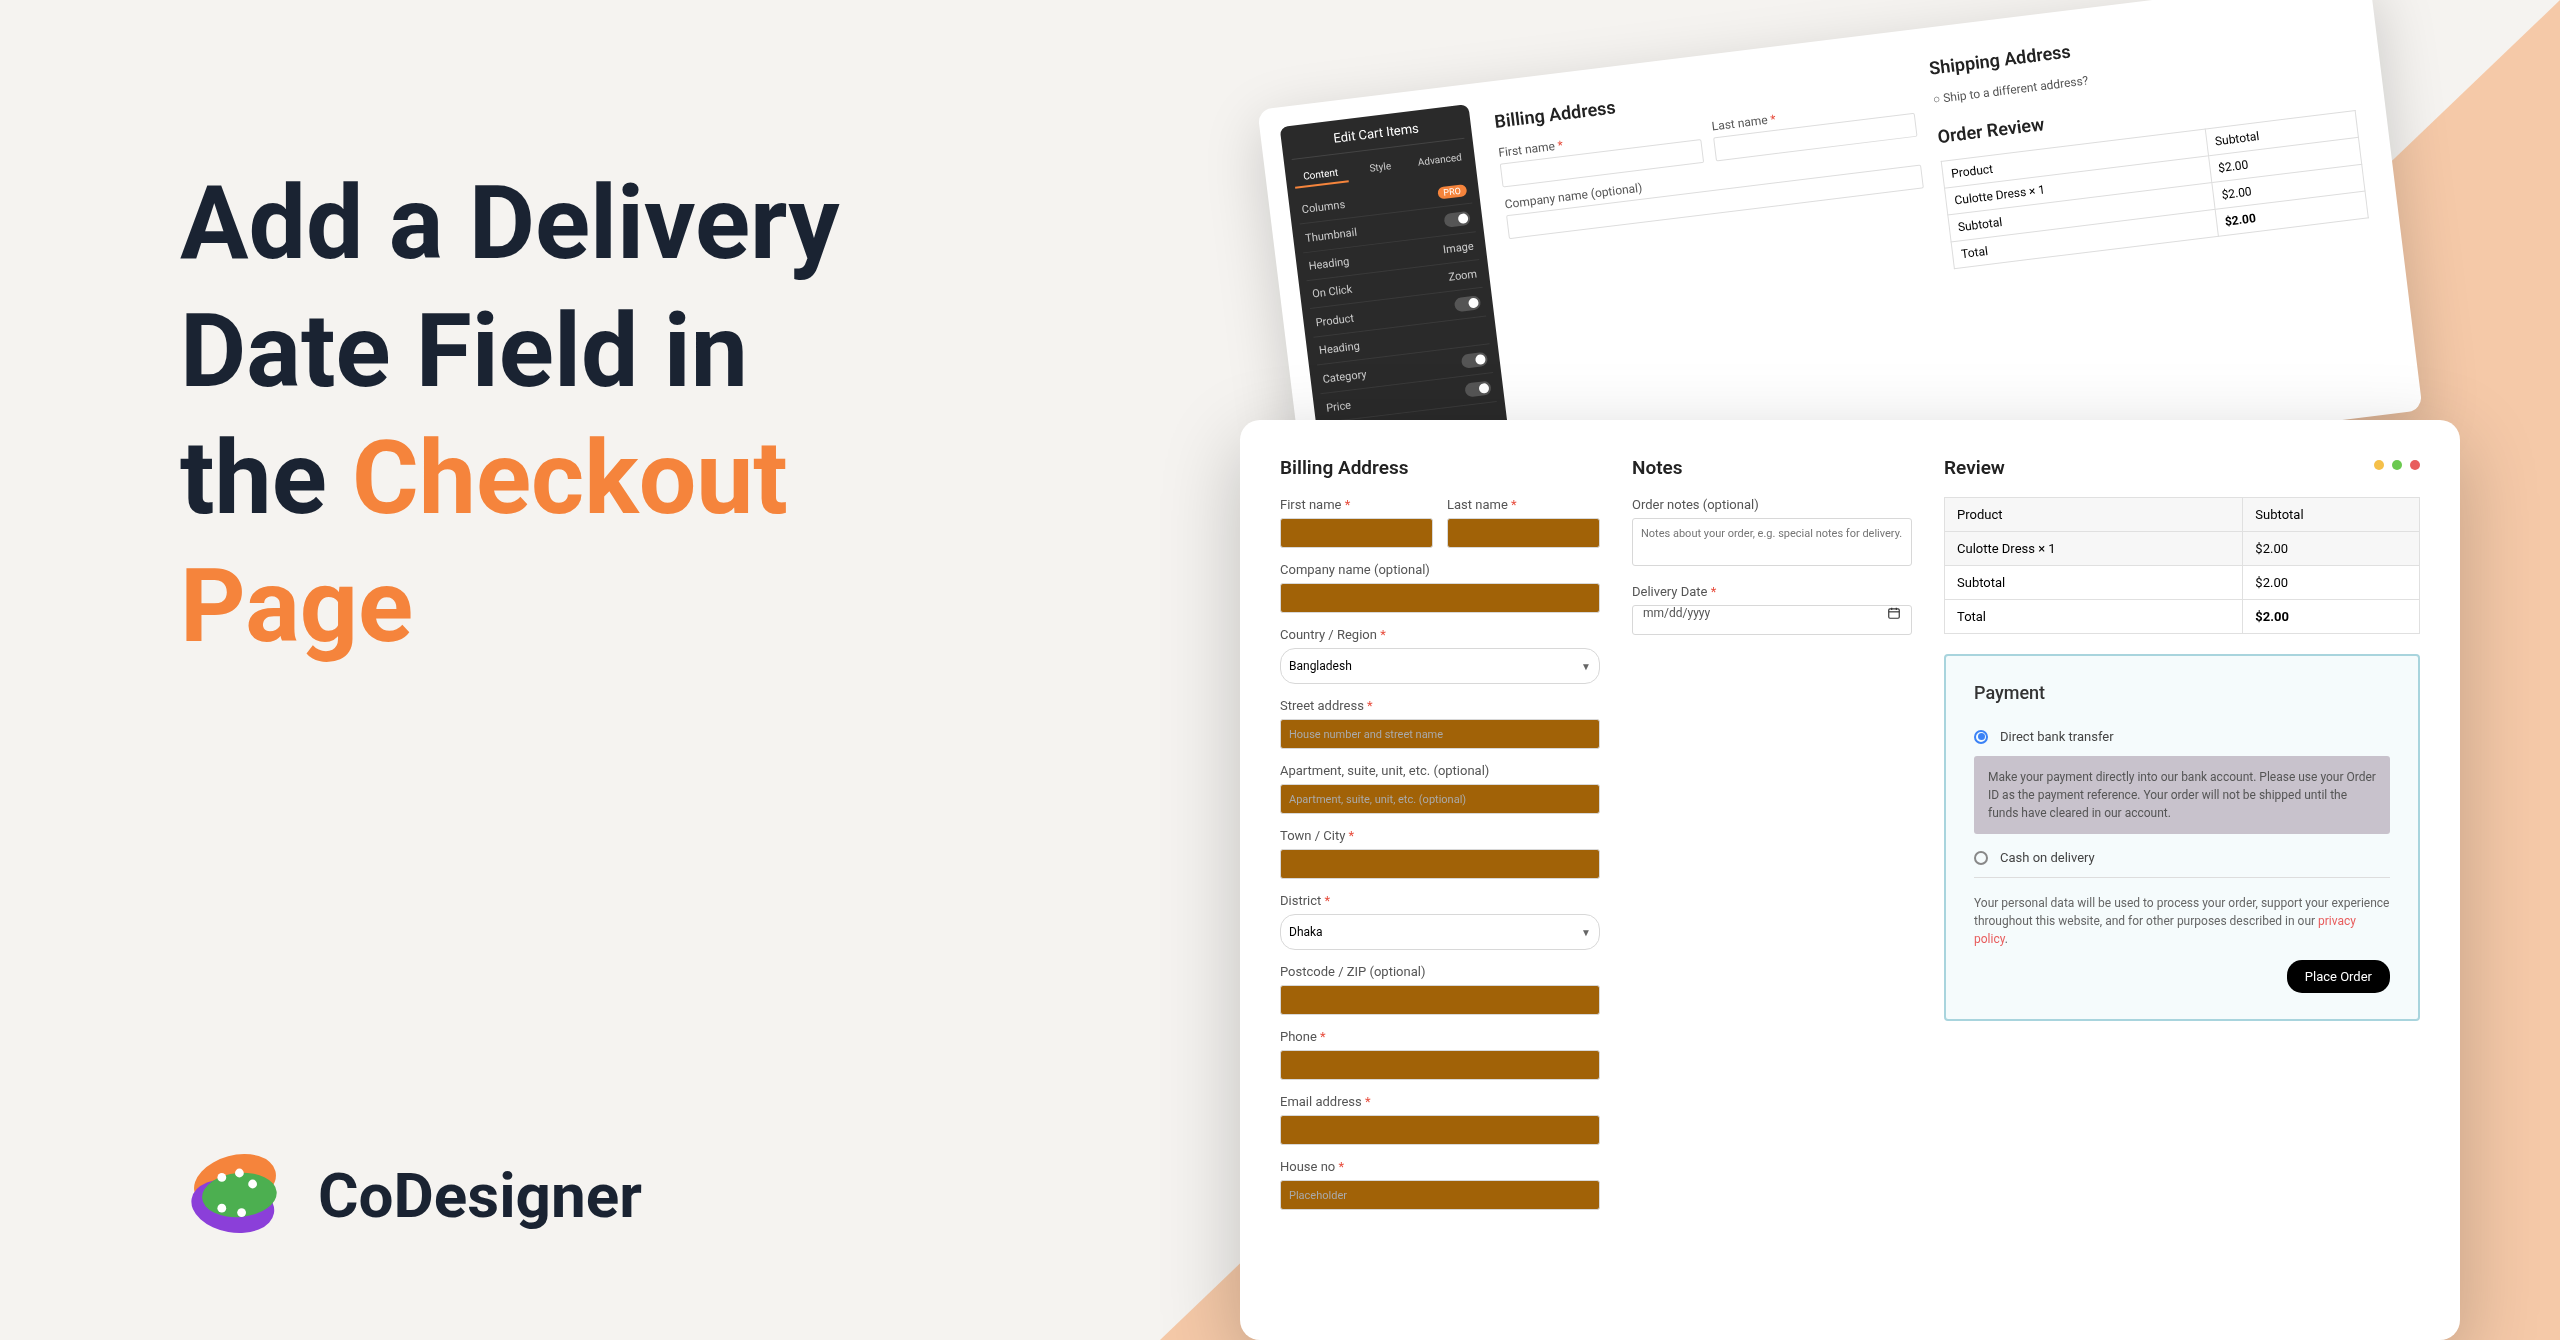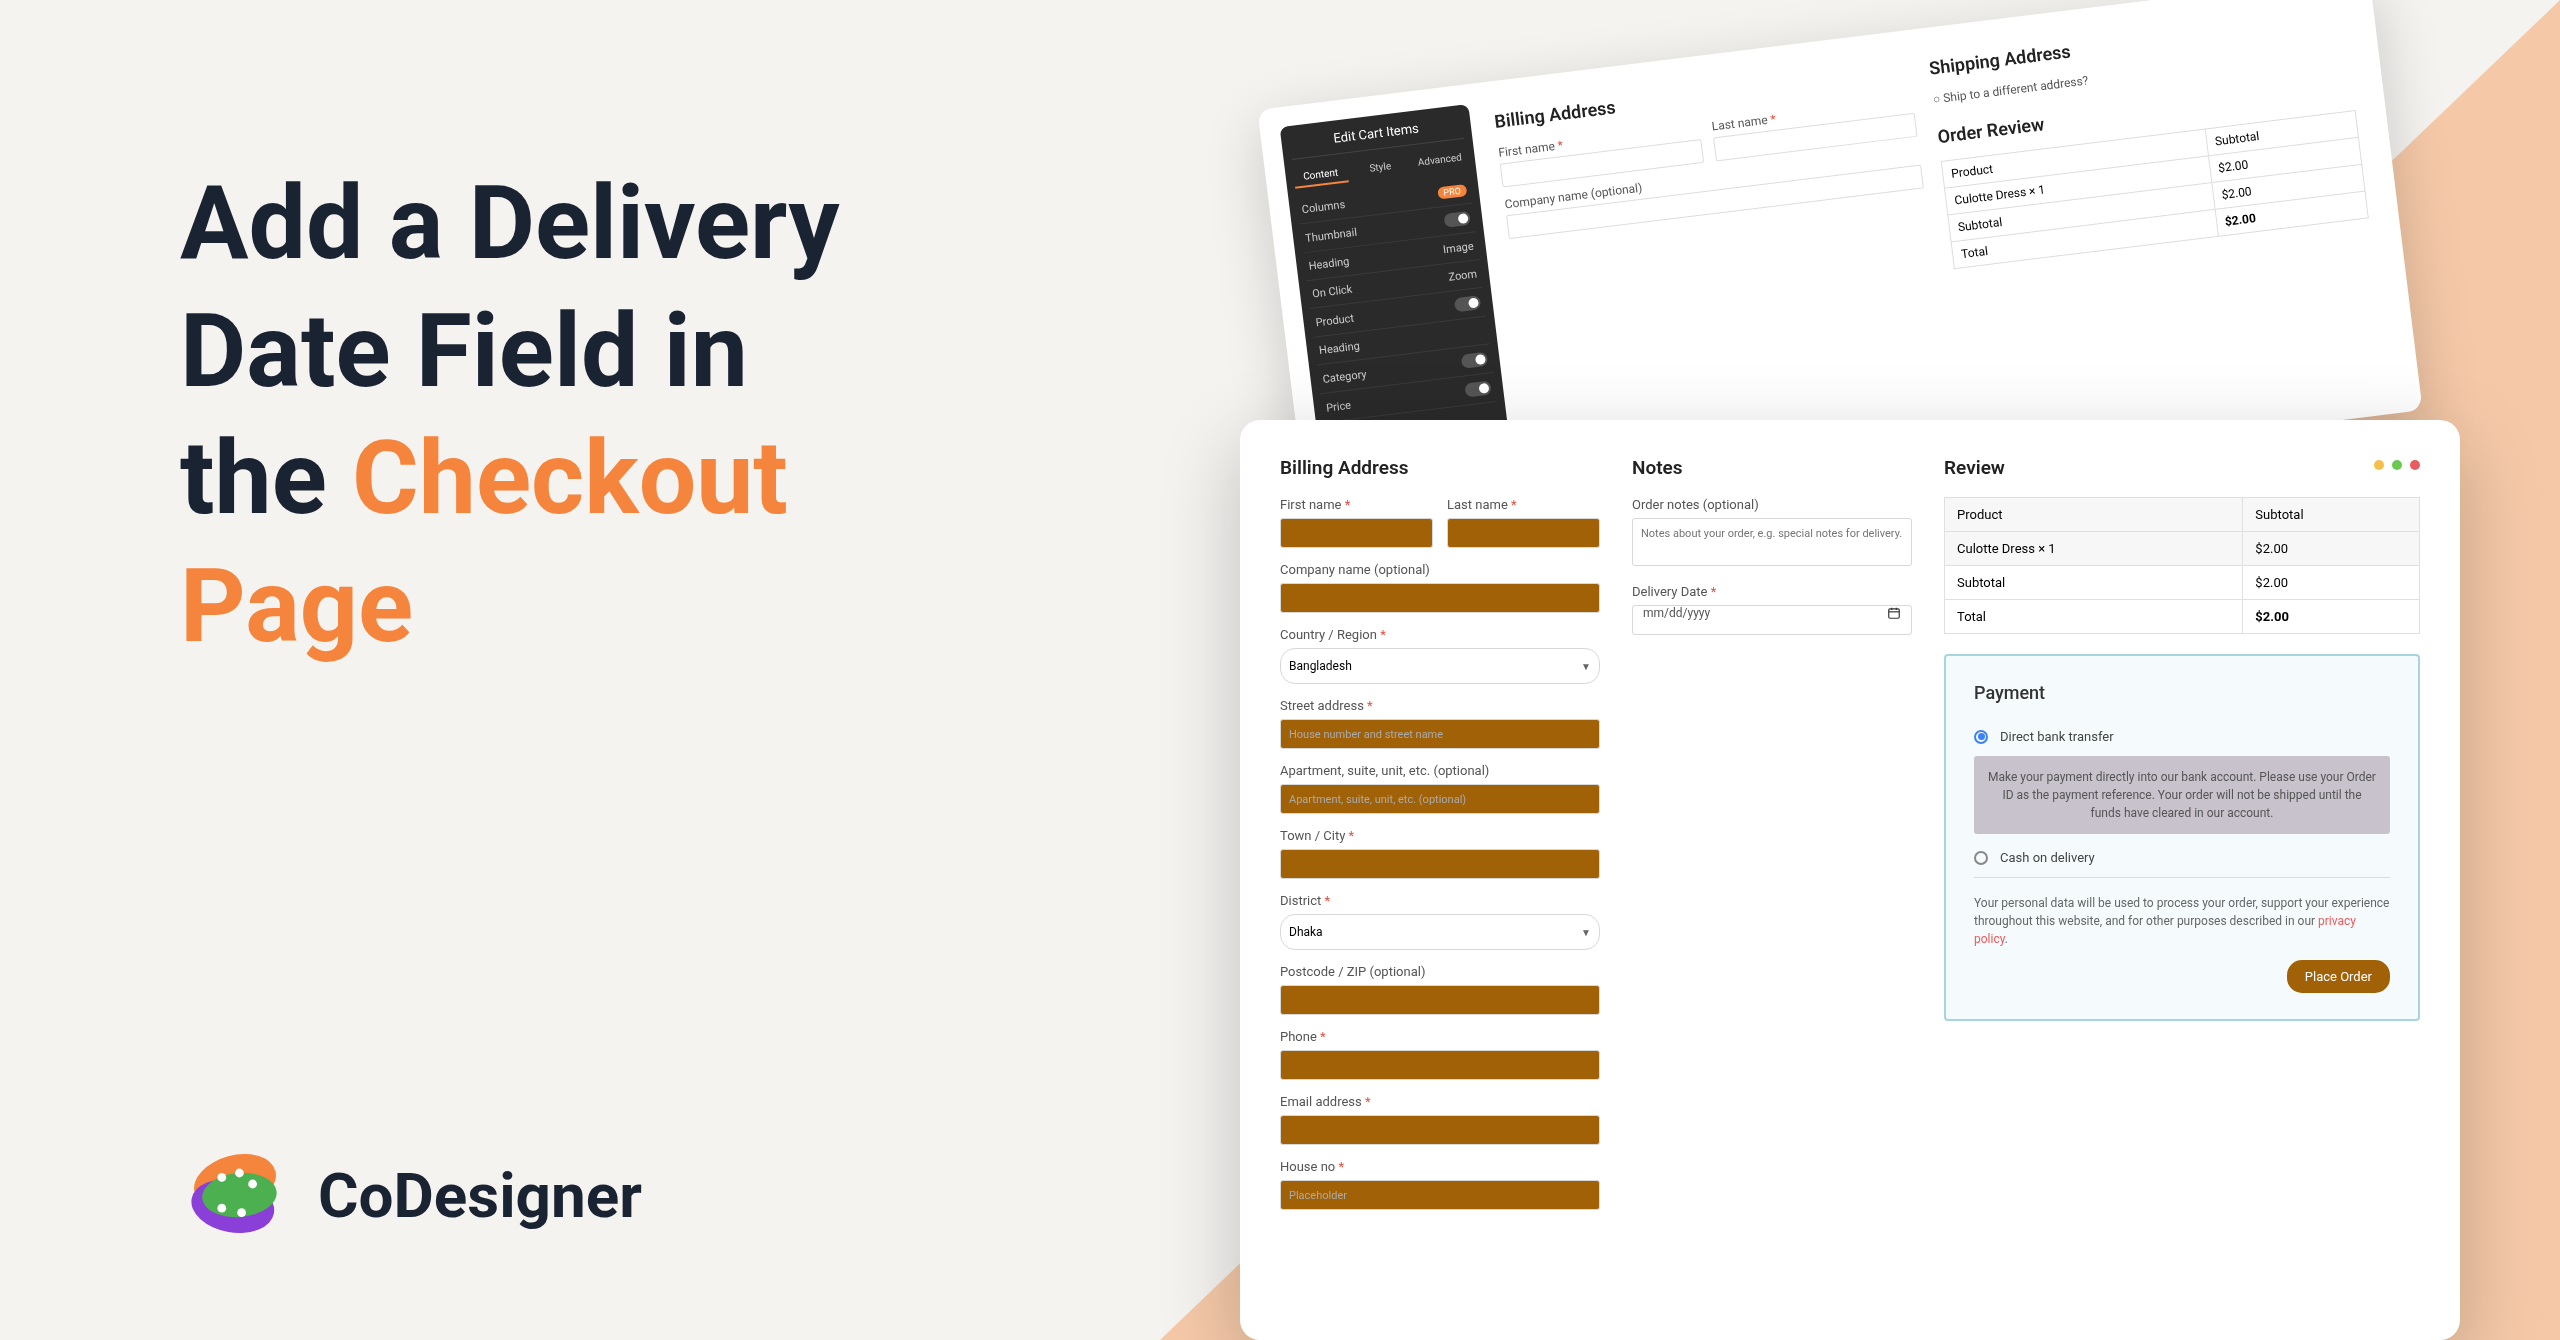--- a/index.html
+++ b/index.html
@@ -66,24 +66,24 @@
 
 .date-field { display: flex; align-items: flex-start; justify-content: space-between; height: 30px; border: 1px solid #d8d8d8; border-radius: 3px; padding: 0 10px; font-size: 12px; color: #555; }
 .cal-icon { width: 14px; height: 14px; }
 
 .payment-box { border: 2px solid #a8d4dd; background: #f5fbfc; border-radius: 4px; padding: 26px 28px; margin-top: 18px; }
 .payment-title { font-size: 18px; font-weight: 500; color: #333; margin-bottom: 22px; padding-bottom: 4px; }
 .pay-option { display: flex; align-items: center; gap: 12px; font-size: 13px; color: #444; margin-bottom: 12px; }
 .radio { width: 14px; height: 14px; border: 2px solid #888; border-radius: 50%; display: inline-flex; align-items: center; justify-content: center; }
 .radio.checked { border-color: #3b82f6; }
 .radio.checked::after { content: ""; width: 7px; height: 7px; background: #3b82f6; border-radius: 50%; }
-.pay-desc { background: #c8c2cc; color: #555; font-size: 12px; padding: 12px 14px; border-radius: 3px; margin: 8px 0 16px 0; line-height: 1.5; text-align: center; }
+.pay-desc { background: #c8c2cc; color: #555; font-size: 12px; padding: 12px 14px; border-radius: 3px; margin: 8px 0 16px 0; line-height: 1.5; }
 .privacy-text { font-size: 12px; color: #666; line-height: 1.5; border-top: 1px solid #ddd; padding-top: 16px; margin-top: 8px; }
 .privacy-text a { color: #e85d5d; text-decoration: none; }
-.place-order { background: #a16207; color: #fff; border: none; padding: 9px 18px; border-radius: 15px; font-size: 13px; float: right; margin-top: 12px; cursor: pointer; }
+.place-order { background: #000000; color: #fff; border: none; padding: 9px 18px; border-radius: 15px; font-size: 13px; float: right; margin-top: 12px; cursor: pointer; }
 
 .chev { font-size: 10px; color: #666; }
 </style>
 </head>
 <body>
 
 <div class="bg-triangle"></div>
 
 <div class="headline">
   <span>Add a Delivery</span><br>

